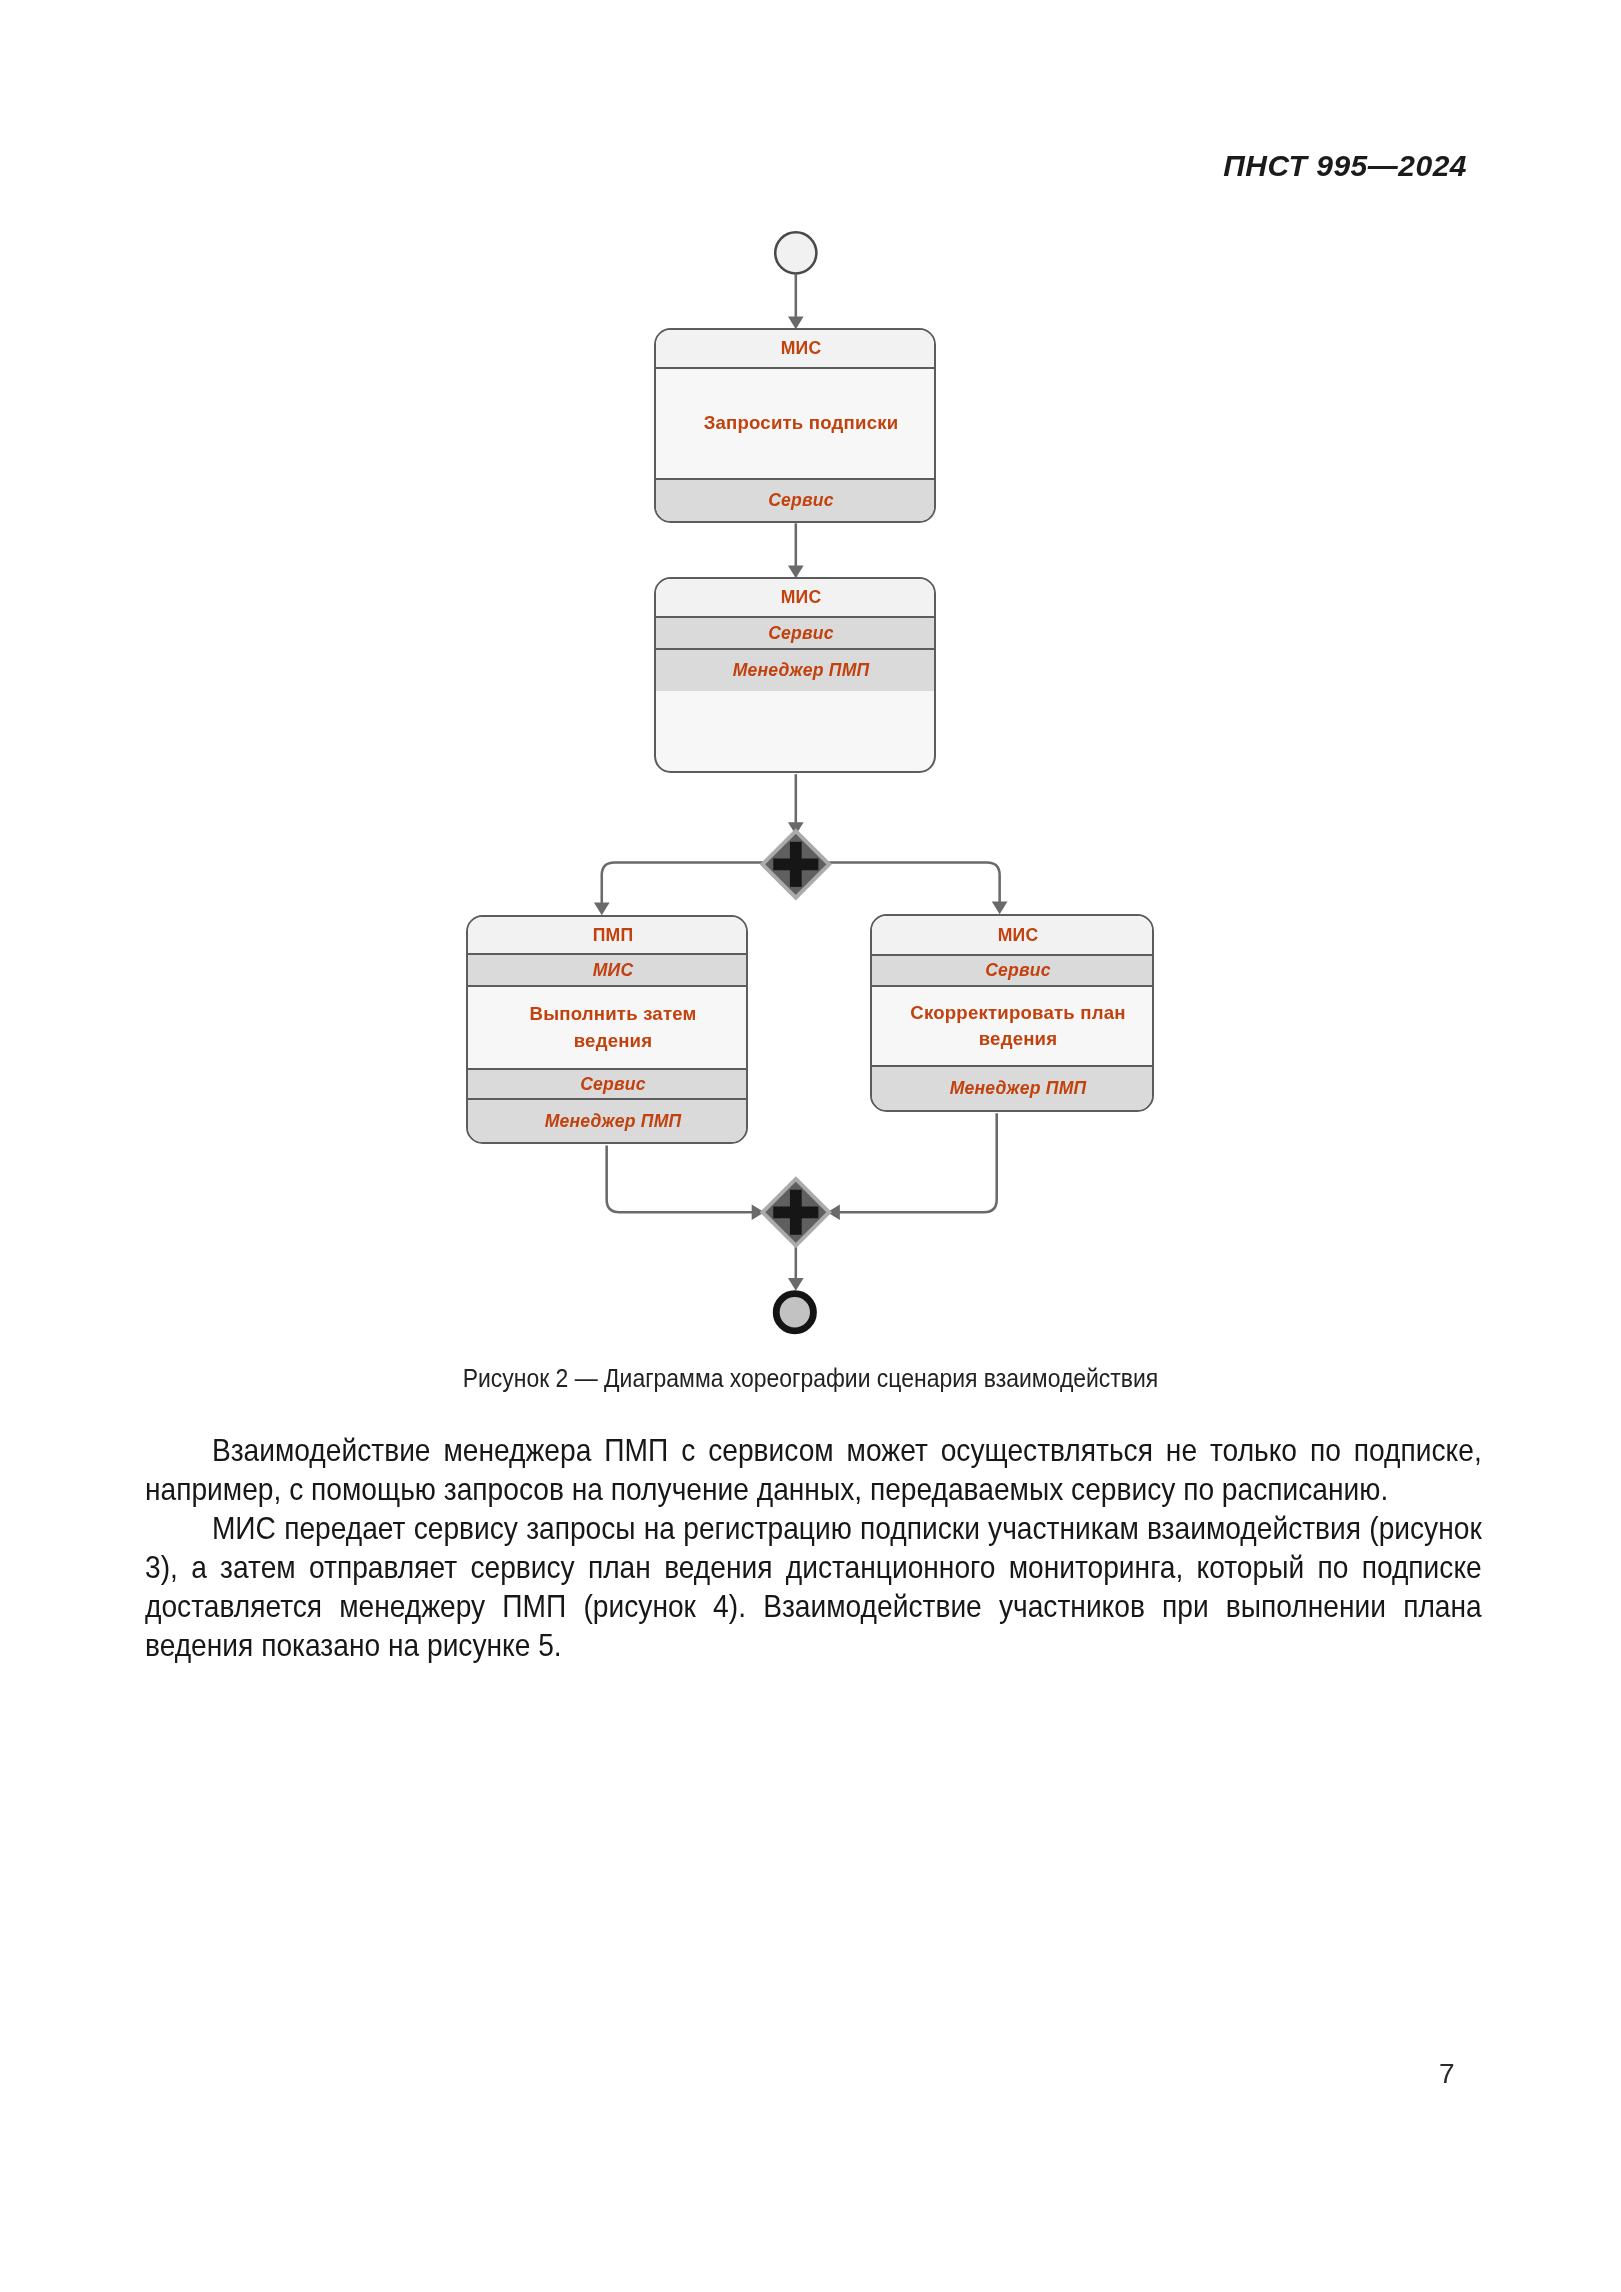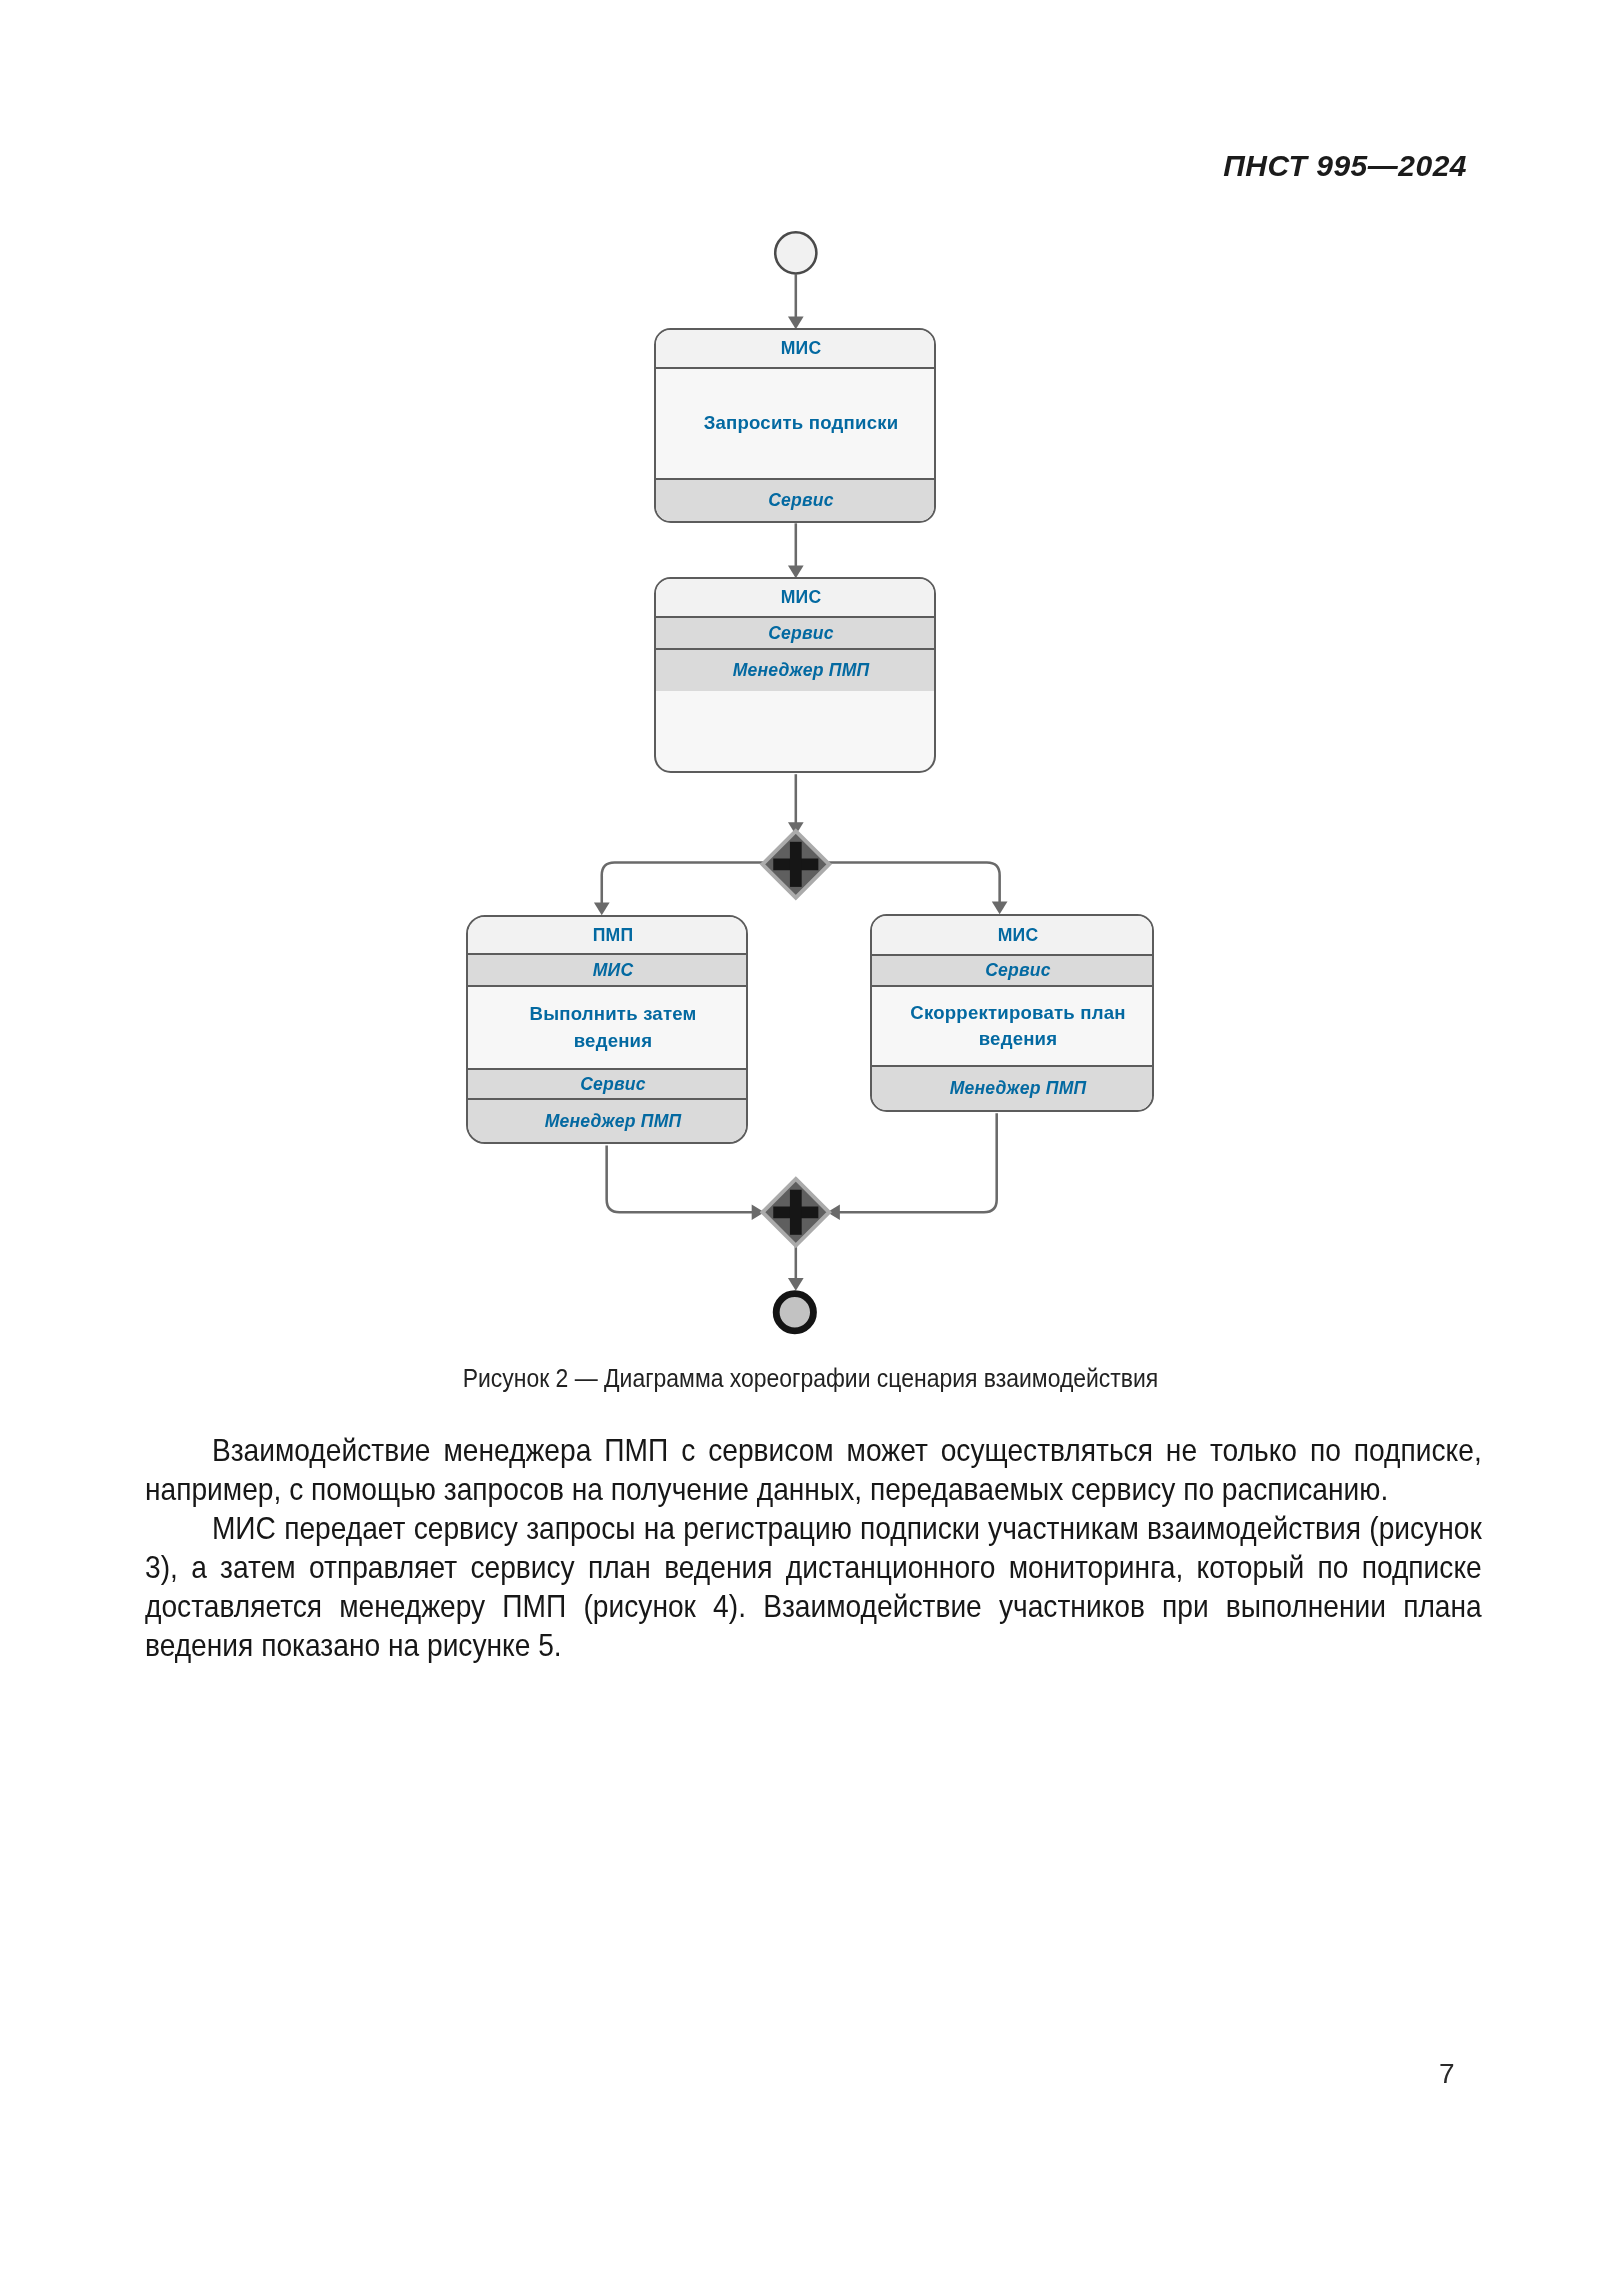--- a/index.html
+++ b/index.html
@@ -11,21 +11,21 @@
 
   .page-number{position:absolute;top:2058px;left:1439px;font-size:28px;color:#2a2a2a;}
 
   
   .diagram{position:absolute;top:0;left:0;width:1621px;height:1421px;}
   .diagram svg{position:absolute;top:0;left:0;}
 
   .task-box{position:absolute;box-sizing:border-box;border:2.9px solid #5c5c5c;border-radius:16.7px;
             overflow:hidden;background:#f7f7f7;display:flex;flex-direction:column;}
   .band{box-sizing:border-box;display:flex;align-items:center;justify-content:center;
-        font-weight:bold;font-size:17.6px;color:#0369a1;letter-spacing:0.2px;padding-left:12px;}
+        font-weight:bold;font-size:17.6px;color:#c2410c;letter-spacing:0.2px;padding-left:12px;}
   .band + .band{border-top:2px solid #5c5c5c;}
   .band.light{background:#f2f2f2;}
   .band.gray{background:#dadada;font-style:italic;}
   .band.body{flex:1;background:#f7f7f7;font-size:18.6px;text-align:center;
              white-space:pre-line;line-height:26.5px;}
 
   .caption{position:absolute;top:1364px;left:0;width:1621px;text-align:center;
            font-size:25.5px;color:#222222;transform:scaleX(0.9);transform-origin:50% 50%;}
 
   
@@ -95,21 +95,21 @@
       <div class="band body">Запросить подписки</div>
       <div class="band gray" style="height:43px;">Сервис</div>
     </div>
 
     <div class="task-box" style="left:654px;top:577px;width:282px;height:196px;">
       <div class="band light" style="height:37px;">МИС</div>
       <div class="band gray" style="height:32px;">Сервис</div>
       <div class="band gray" style="height:43px;">Менеджер ПМП</div>
     </div>
 
-    <div class="task-box" style="left:466px;top:915px;width:282px;height:229px;border-radius:19px;">
+    <div class="task-box" style="left:466px;top:915px;width:282px;height:229px;">
       <div class="band light" style="height:36px;">ПМП</div>
       <div class="band gray" style="height:32px;">МИС</div>
       <div class="band body">Выполнить затем
 ведения</div>
       <div class="band gray" style="height:30px;">Сервис</div>
       <div class="band gray" style="height:44px;">Менеджер ПМП</div>
     </div>
 
     <div class="task-box" style="left:870px;top:914px;width:284px;height:198px;">
       <div class="band light" style="height:38px;">МИС</div>

